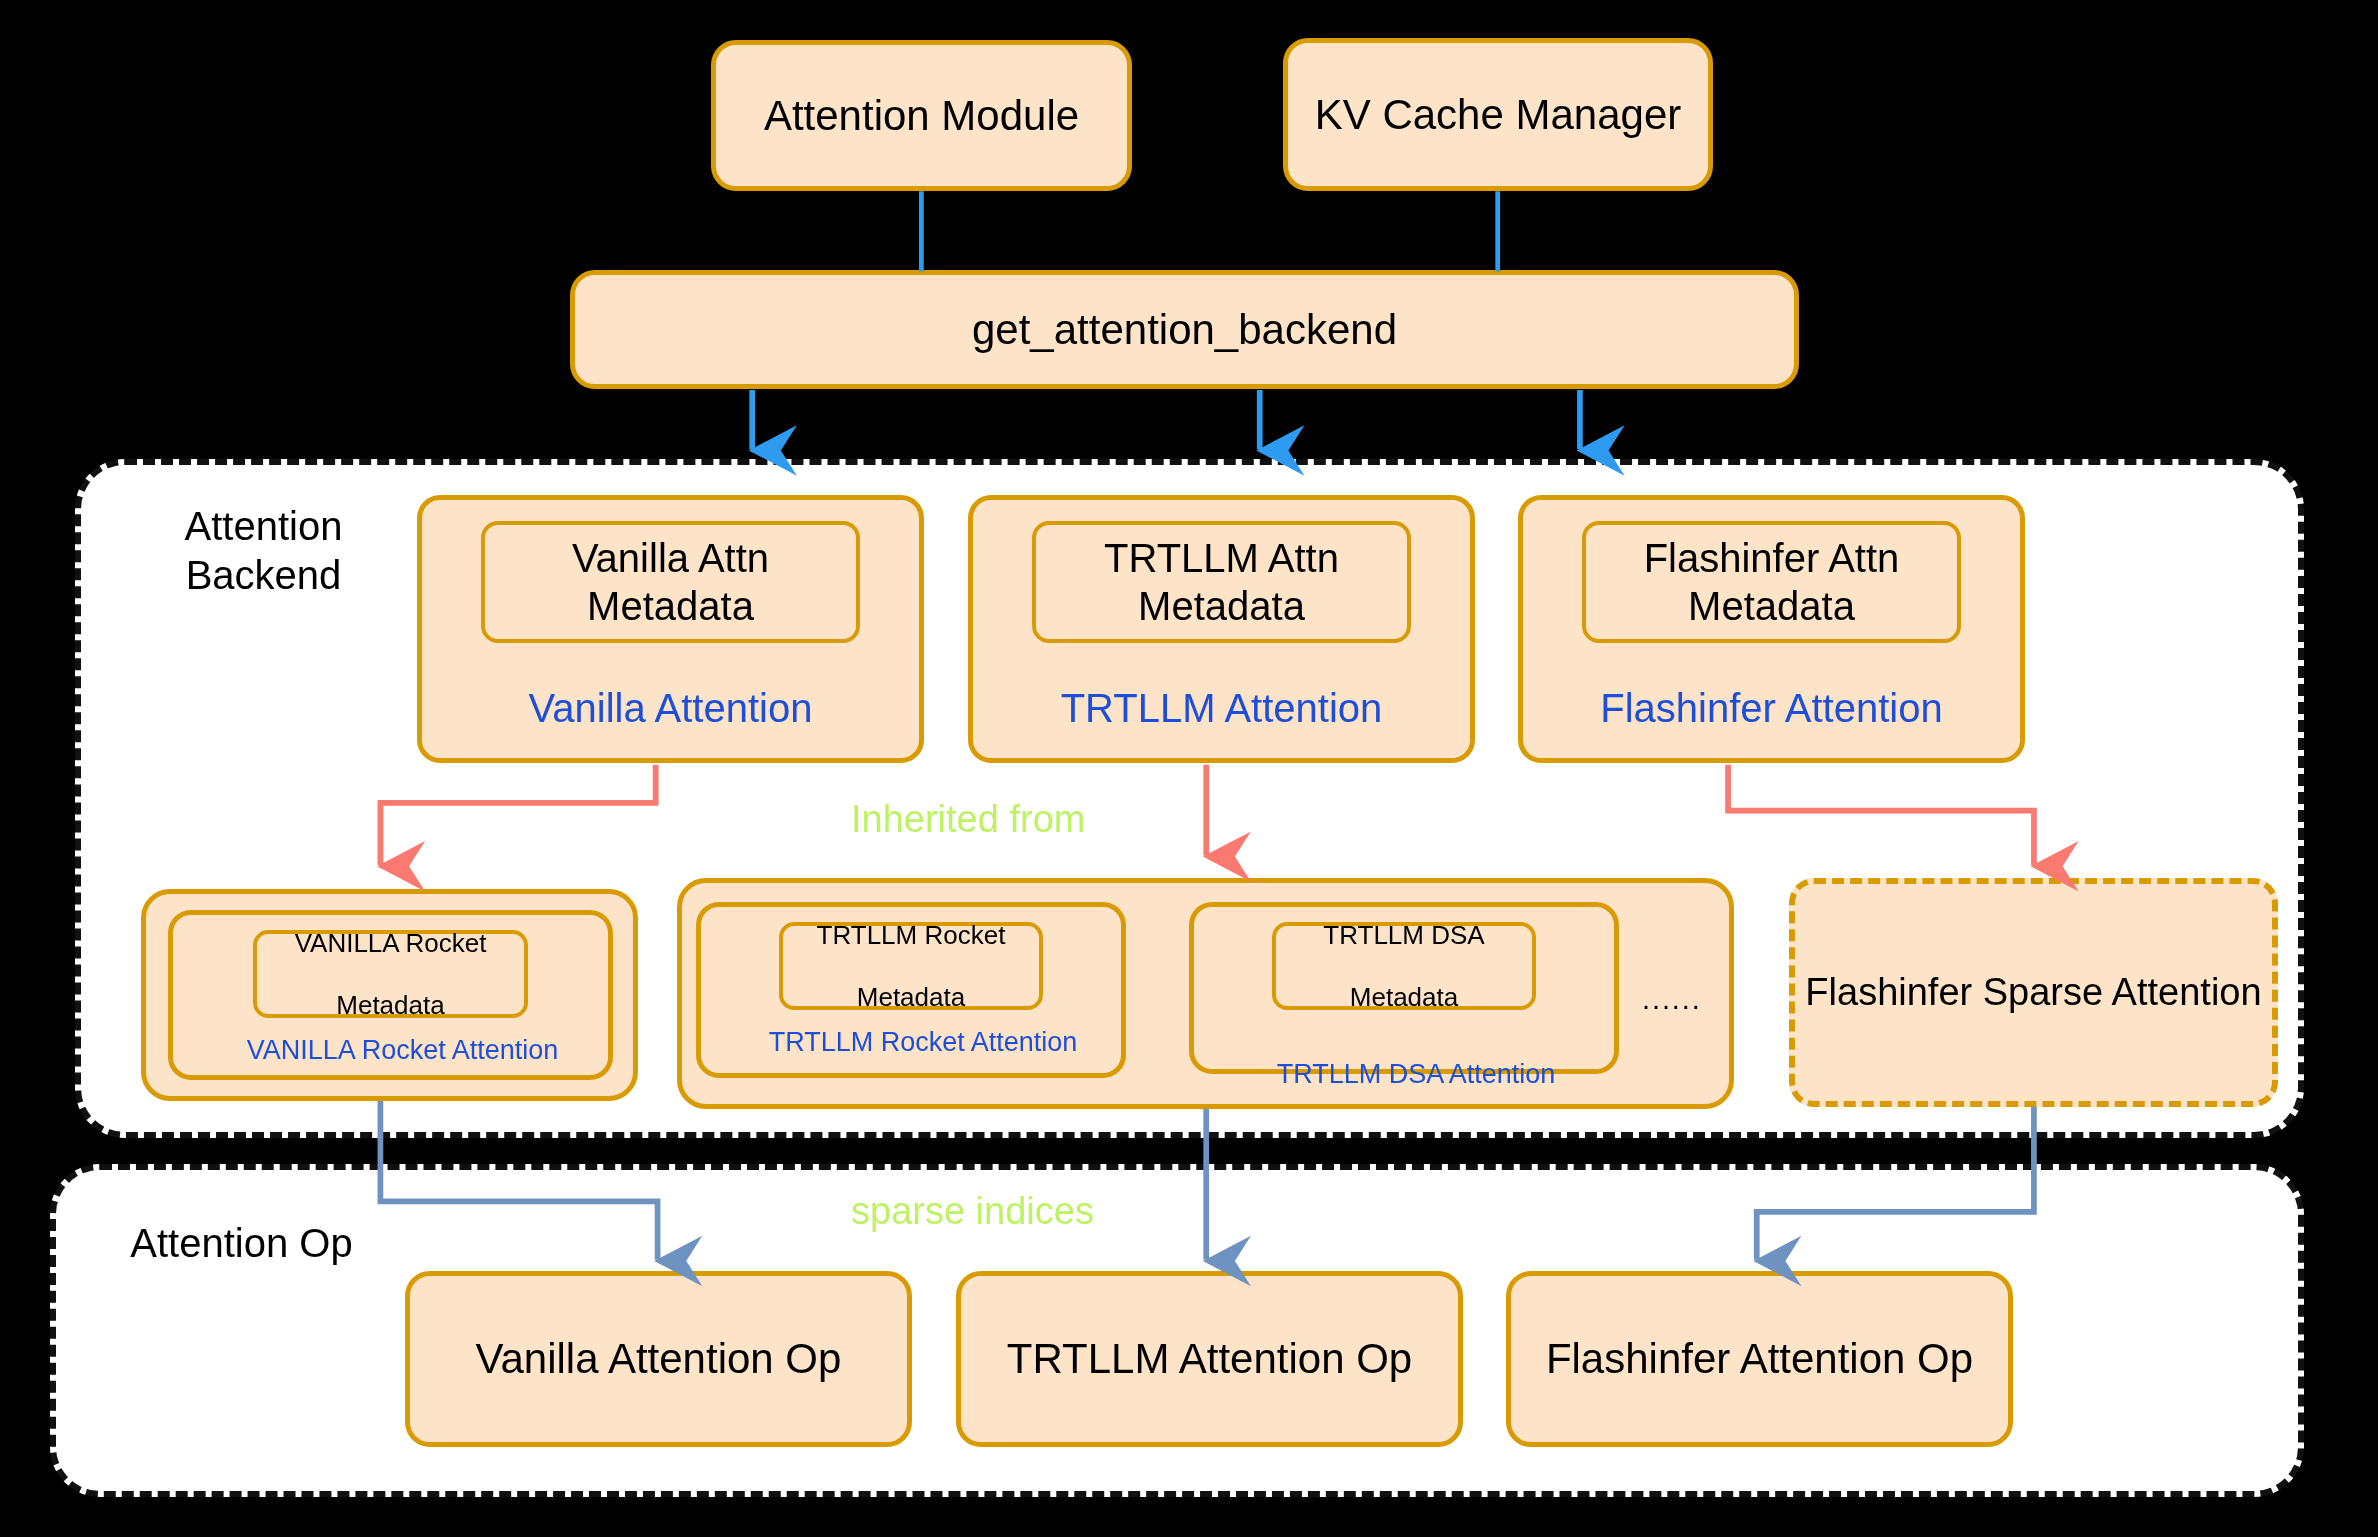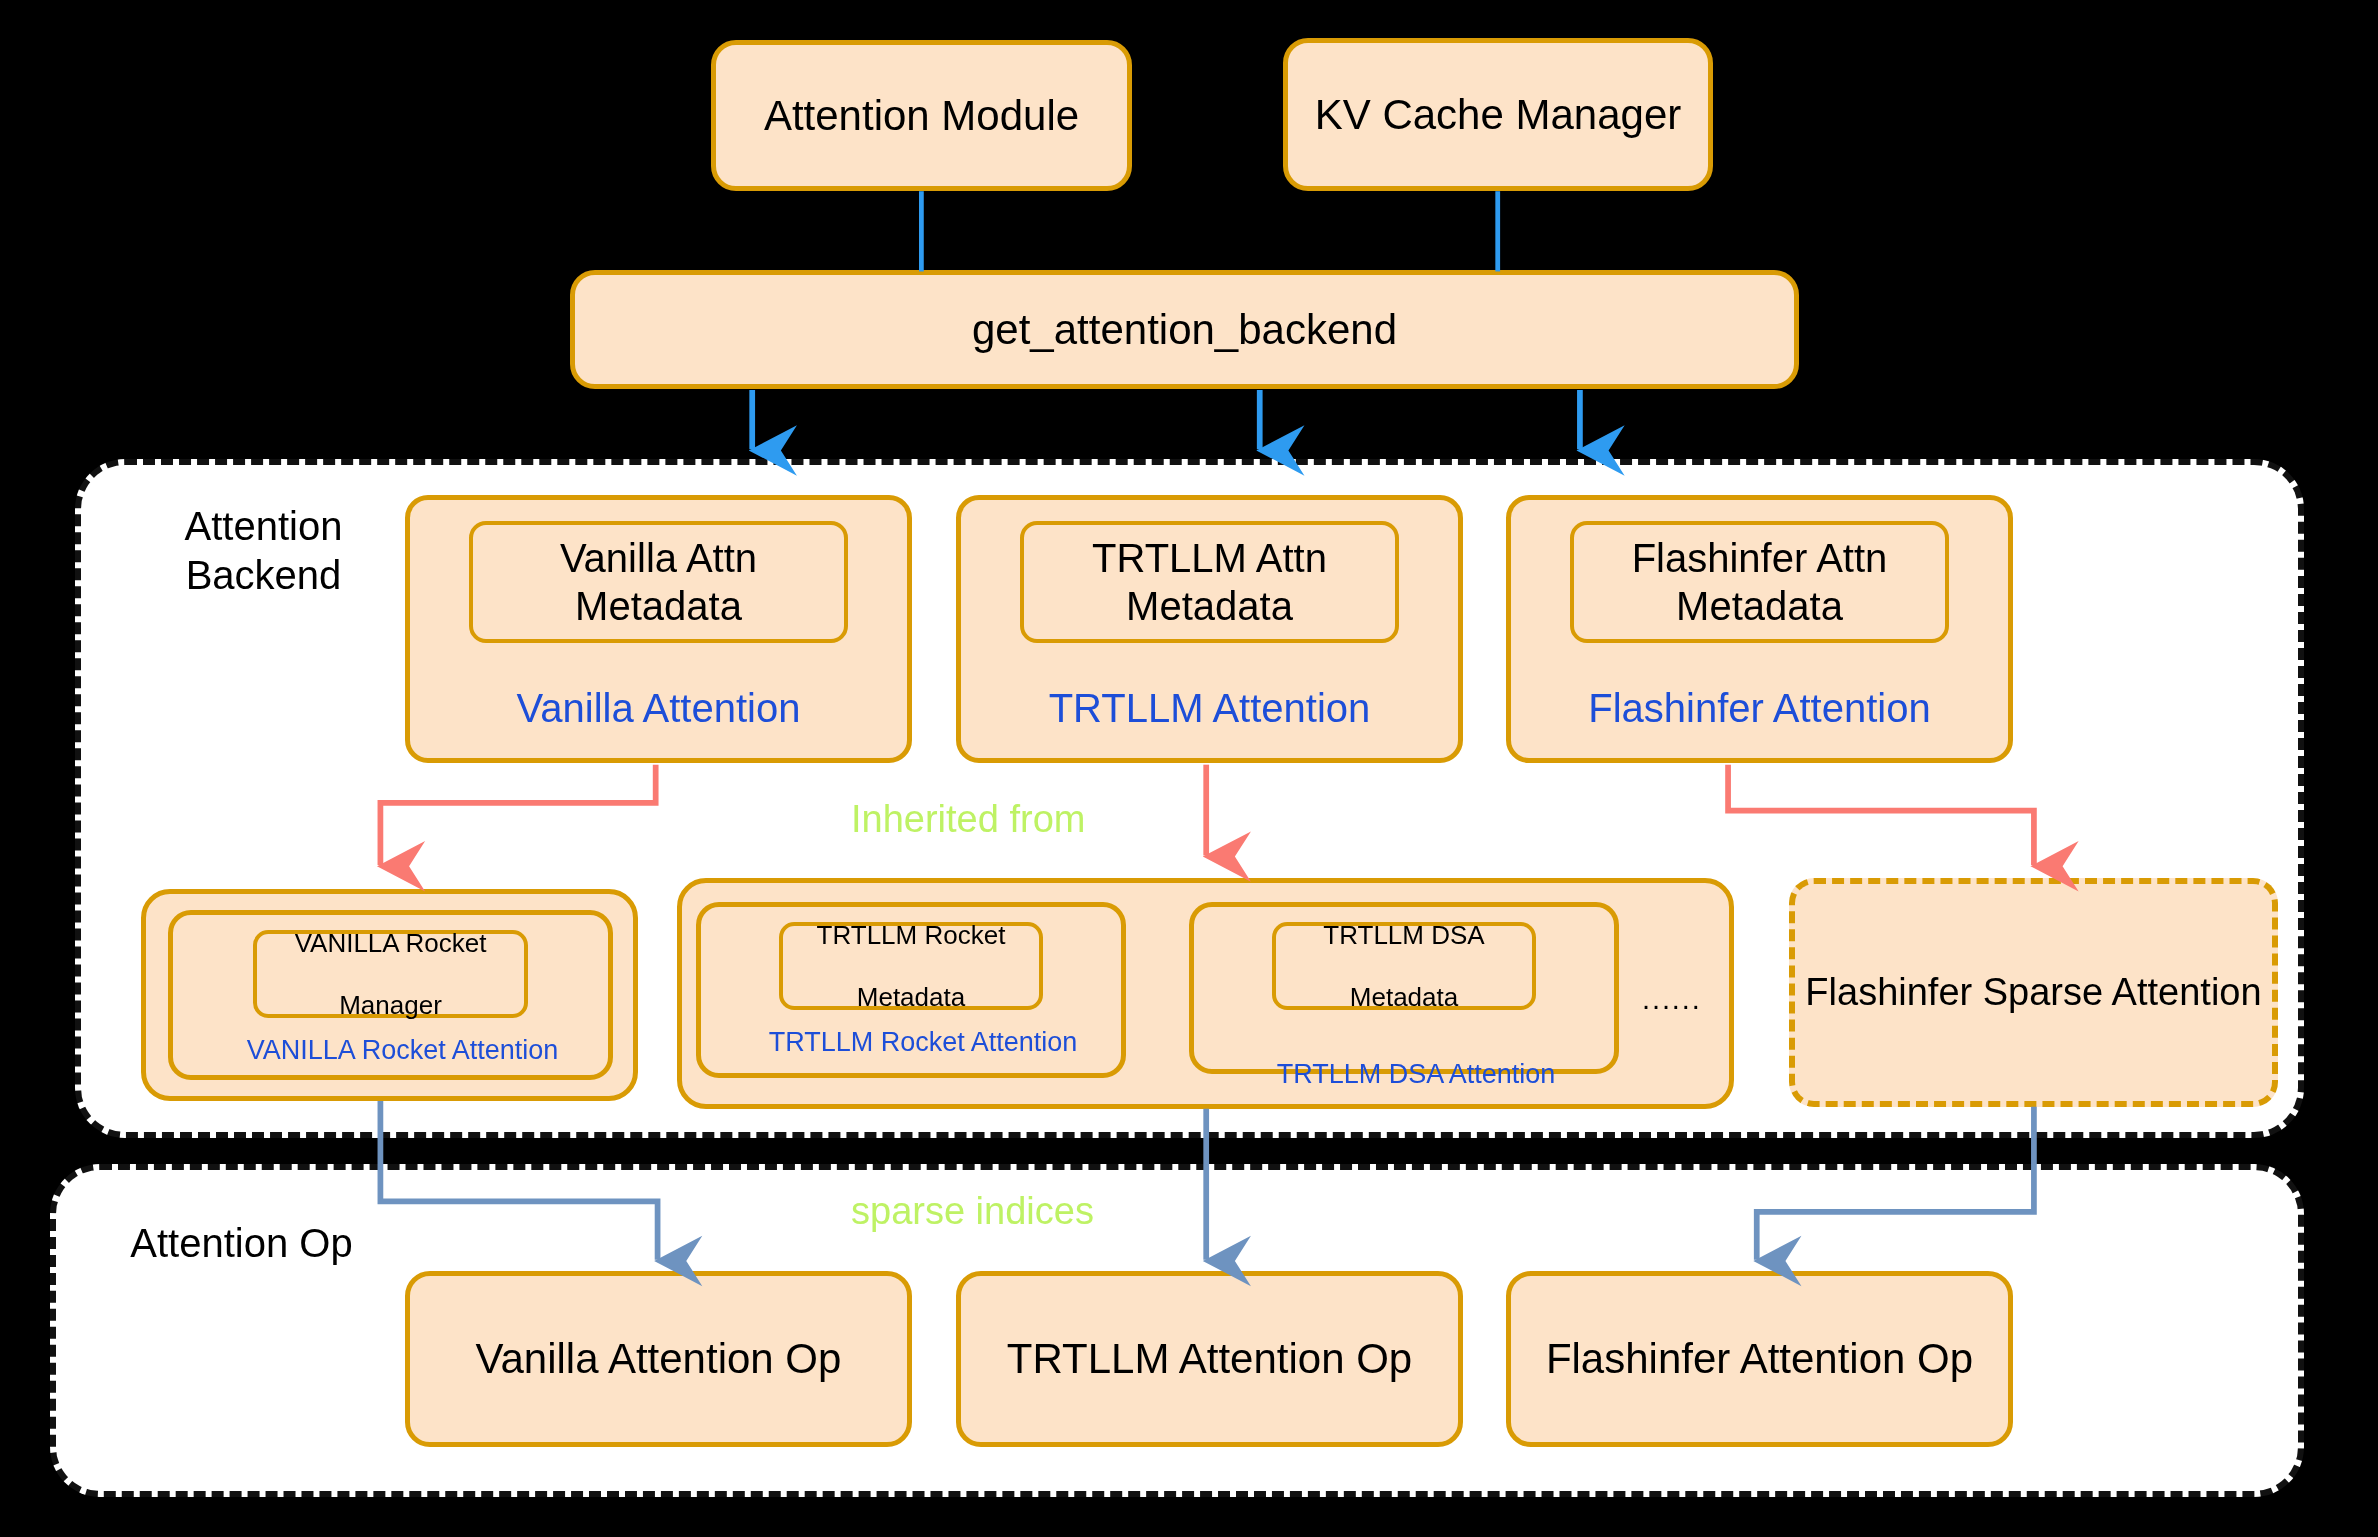--- a/index.html
+++ b/index.html
@@ -60,20 +60,21 @@
   
   .backend-card {
     position: absolute;
     box-sizing: border-box;
     background: #FDE3C8;
     border: 5.7px solid #D99B04;
     border-radius: 23px;
     display: flex;
     flex-direction: column;
     align-items: center;
+    margin-left: 12px;
   }
   .meta-chip {
     box-sizing: border-box;
     background: #FDE3C8;
     border: 4.8px solid #D99B04;
     border-radius: 17px;
     display: flex;
     align-items: center;
     justify-content: center;
     text-align: center;
@@ -194,21 +195,21 @@
     <div class="meta-chip">Flashinfer Attn
 Metadata</div>
     <div class="card-caption">Flashinfer Attention</div>
   </div>
 
   <div class="sparse-shell" style="left:141px; top:889px; width:497px; height:212px;"></div>
 
   <div class="sparse-card" style="left:168px; top:910px; width:445px; height:170px;">
     <div class="meta-chip">VANILLA Rocket
 
-Manager</div>
+Metadata</div>
     <div class="card-caption">VANILLA Rocket Attention</div>
   </div>
 
   <div class="sparse-shell" style="left:677px; top:878px; width:1057px; height:231px;"></div>
 
   <div class="sparse-card" style="left:696px; top:902px; width:430px; height:176px;">
     <div class="meta-chip">TRTLLM Rocket
 
 Metadata</div>
     <div class="card-caption">TRTLLM Rocket Attention</div>

